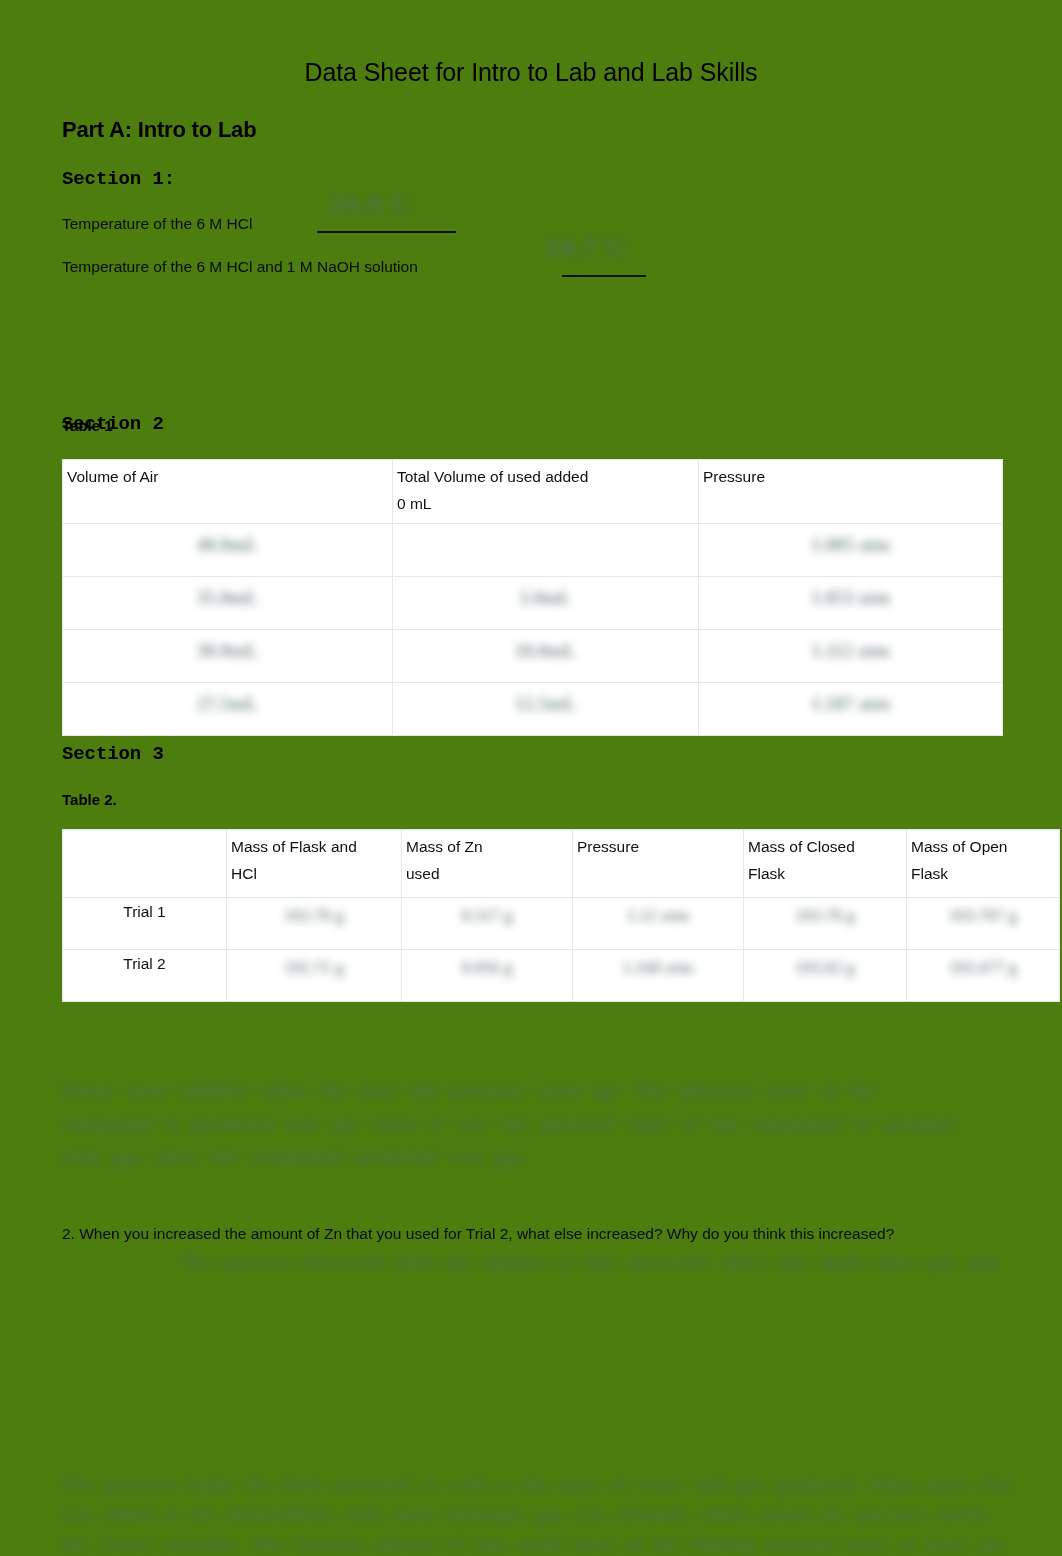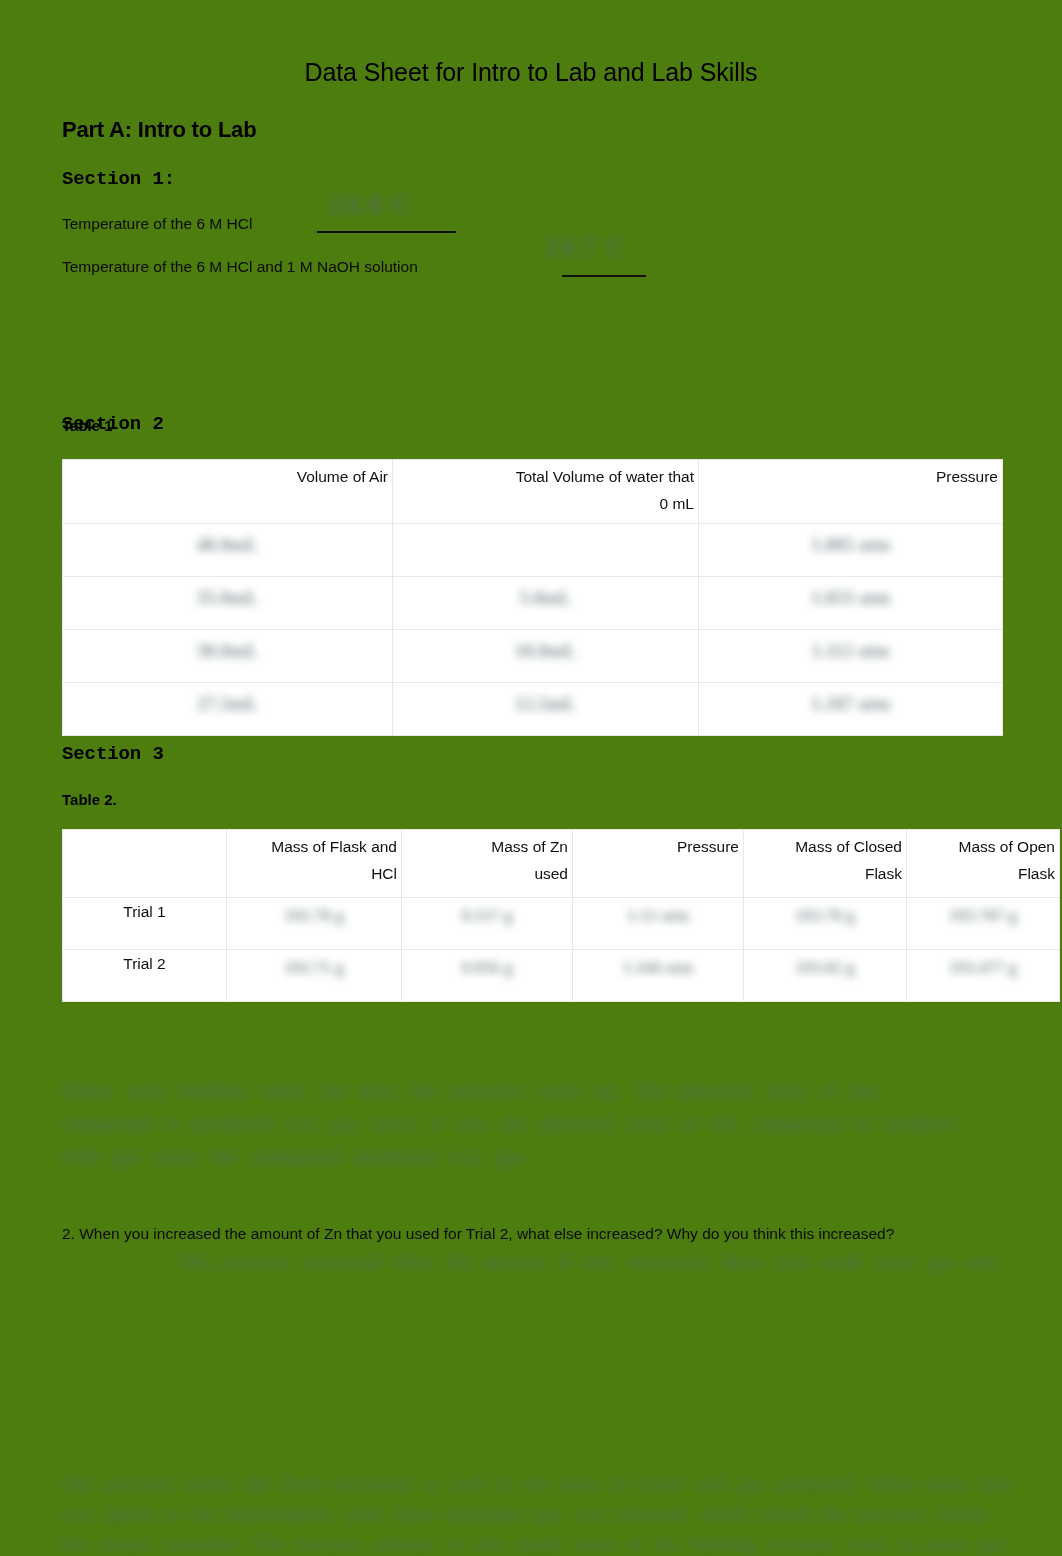--- a/index.html
+++ b/index.html
@@ -103,21 +103,21 @@
     table-layout: fixed;
     background: #ffffff;
   }
   .data-table td {
     border: 1px solid #e6e8e8;
     vertical-align: top;
     padding: 0;
     position: relative;
   }
   .data-table .hdr {
-    text-align: right;
+    text-align: left;
     font-size: 15.5px;
     line-height: 27px;
     color: #101010;
     padding: 3px 4px 6px 4px;
   }
   .data-table .rowlabel {
     text-align: center;
     font-size: 15.5px;
     line-height: 27px;
     color: #101010;
@@ -219,21 +219,21 @@
   <div class="ink" id="ink-temp-2">24.7 C</div>
 
   <div class="section-heading" id="section2-heading">Section 2</div>
   <div class="table-label" id="table1-label">Table 1</div>
 
   <table class="data-table" id="table1">
     <tbody>
         <tr class="hdr-row">
       <td class="c0 hdr">Volume of Air</td>
       <td class="c1 hdr">
-        <div>Total Volume of water that</div>
+        <div>Total Volume of used added</div>
         <div>0 mL</div>
       </td>
       <td class="c2 hdr">Pressure</td>
     </tr>
     <tr class="data-row">
       <td class="c0">
             <span class="cell-ink">40.0mL</span>
           </td>
       <td class="c1">
             <span class="cell-ink"></span>

